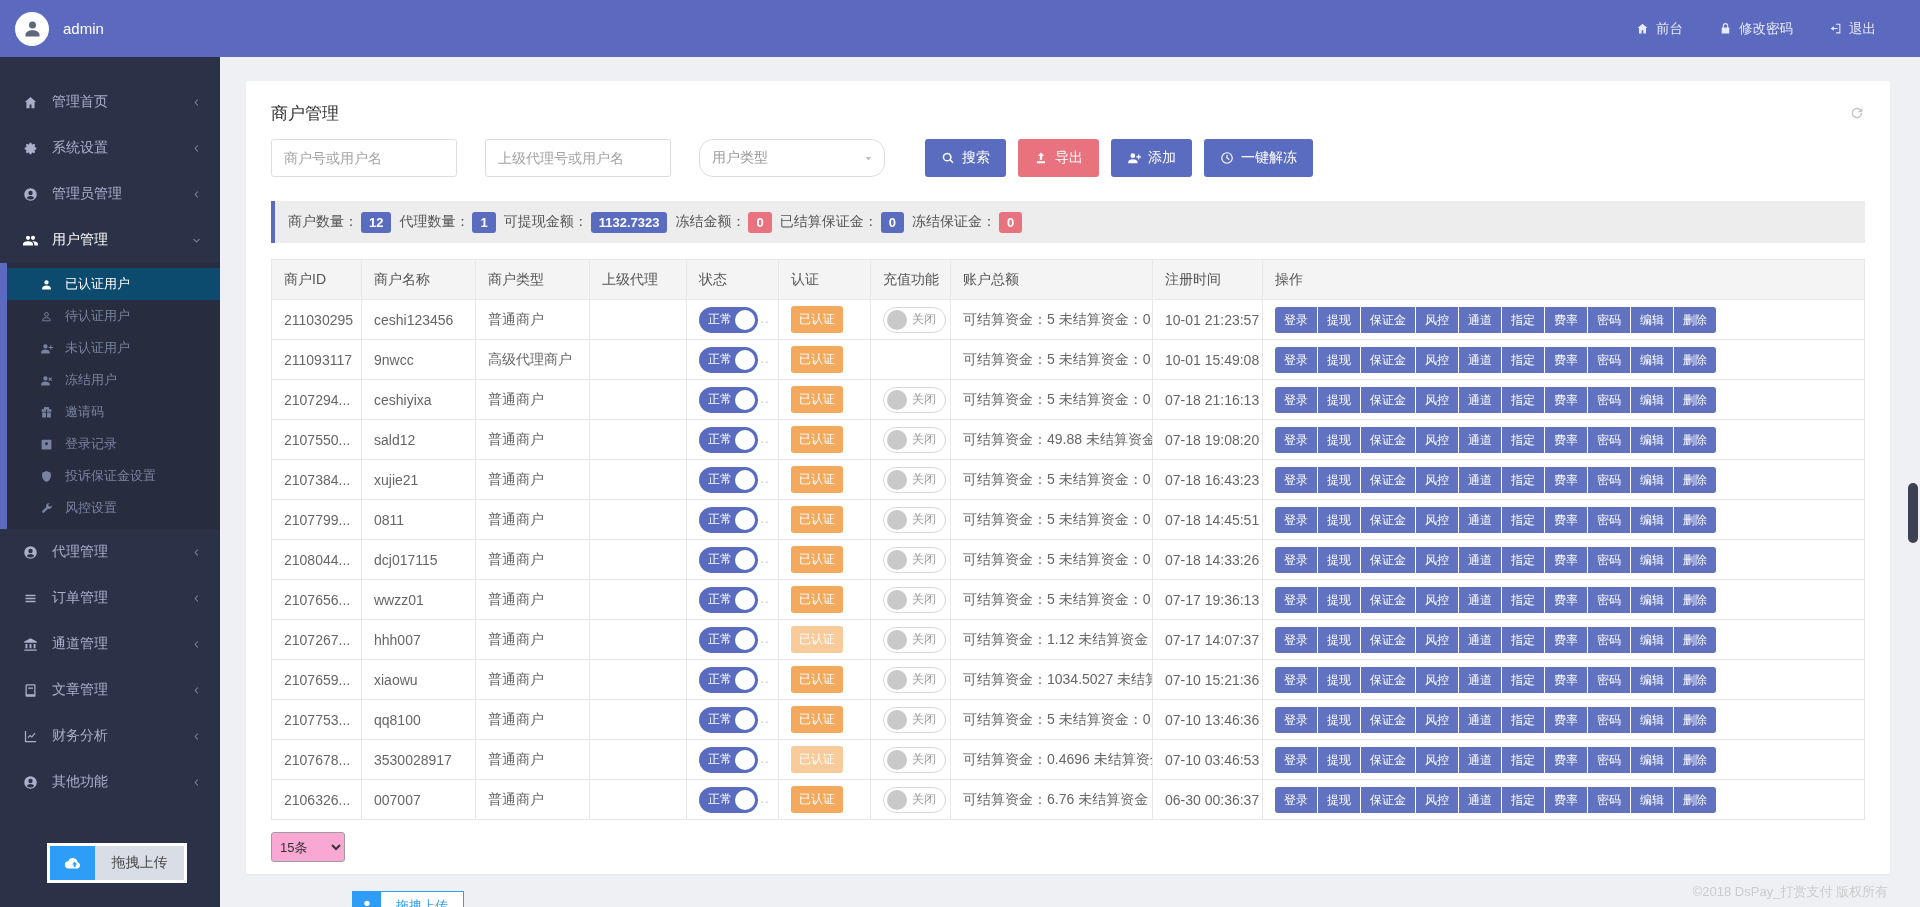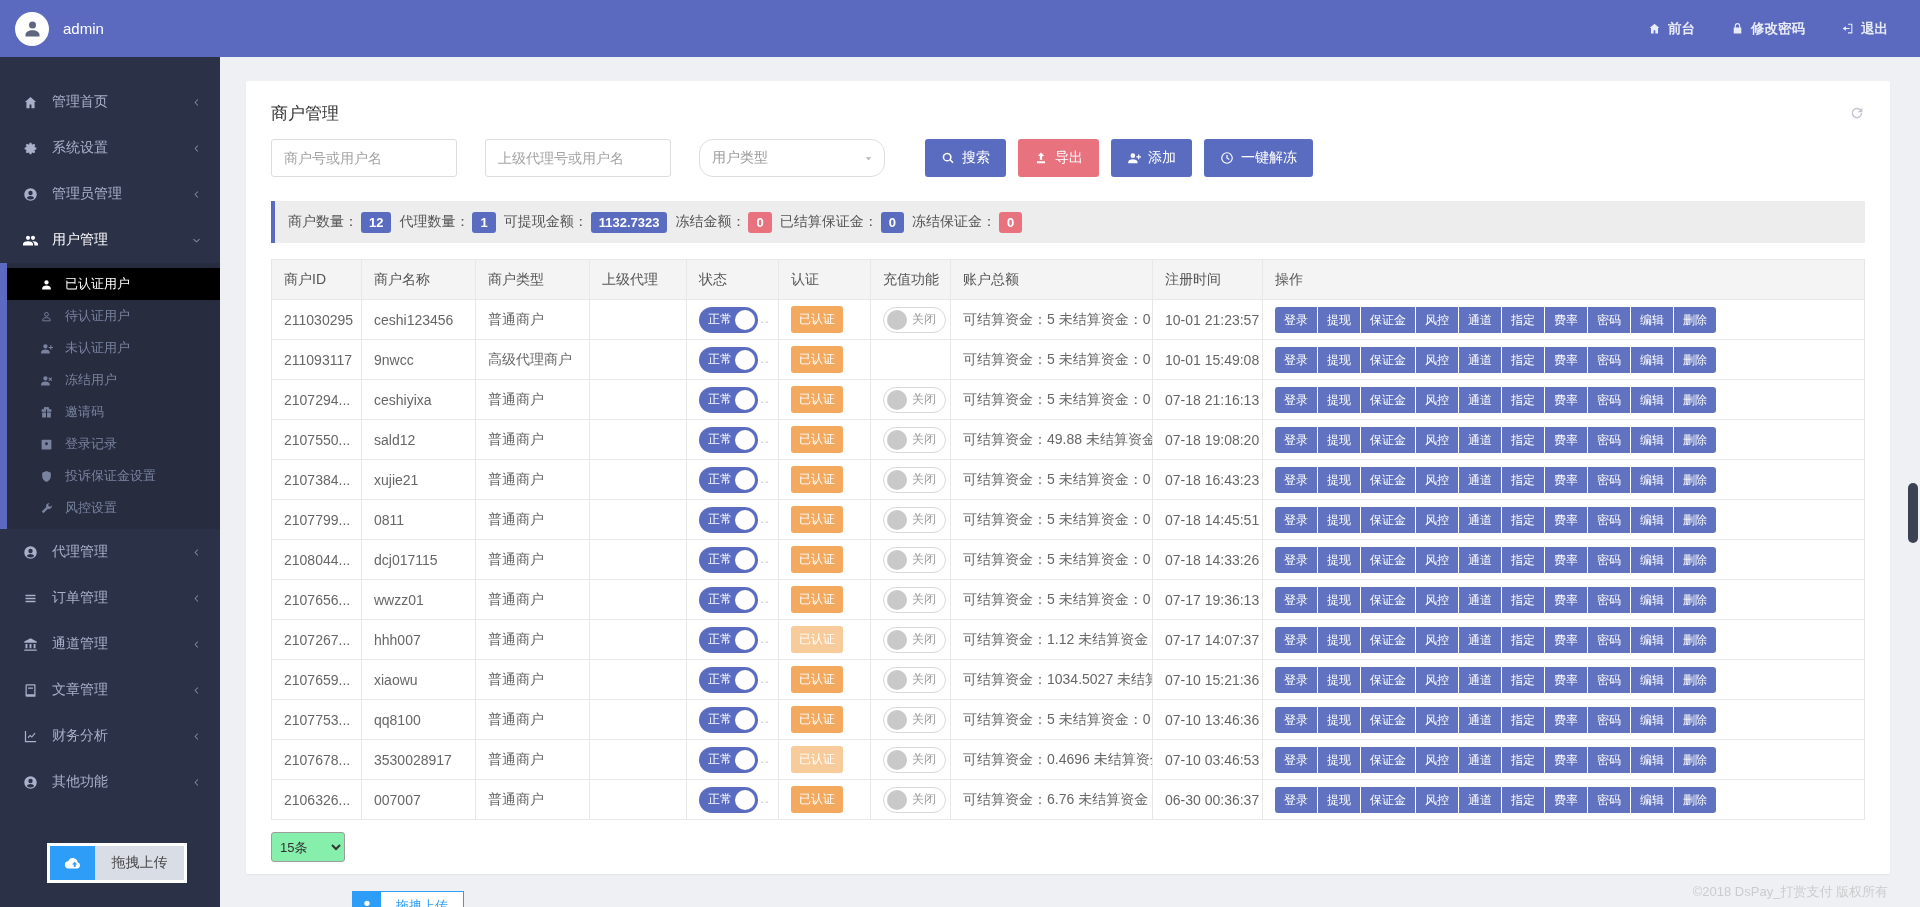--- a/index.html
+++ b/index.html
@@ -4,36 +4,36 @@
 <style>
   * { box-sizing: border-box; }
   html,body { margin:0; width:1920px; height:907px; overflow:hidden;
     font-family:"Liberation Sans","DejaVu Sans",sans-serif; background:#eef0f4; position:relative; }
 
   
   .topbar { height:57px; background:#5b69bf; display:flex; justify-content:space-between; align-items:center; color:#fff; }
   .brand { display:flex; align-items:center; gap:14px; padding-left:15px; width:230px; cursor:pointer; }
   .avatar { width:34px; height:34px; border-radius:50%; background:#fff; color:#5f6680; display:flex; align-items:center; justify-content:center; font-size:21px; }
   .brand-user { font-size:15px; color:#fff; }
-  .topbar-links { display:flex; gap:36px; padding-right:32px; font-size:13.5px; color:#e8ebf8;font-weight:bold; }
+  .topbar-links { display:flex; gap:36px; padding-right:44px; font-size:13.5px; color:#e8ebf8; }
   .tlink { display:flex; gap:7px; align-items:center; cursor:pointer; }
   .tlink .ic { font-size:13px; display:inline-flex; }
 
   
   .layout { display:flex; height:850px; }
   .sidebar { width:220px; background:#2b3147; padding-top:22px; flex-shrink:0; overflow:hidden; }
   .side-item { height:46px; display:flex; align-items:center; padding:0 18px 0 22px; color:#a9b0ca; font-size:14px; cursor:pointer; gap:13px; }
   .side-item .ic { font-size:15px; display:inline-flex; width:17px; justify-content:center; }
   .side-item .lbl { flex:1; }
   .side-item .chev { font-size:11px; color:#7d85a6; display:inline-flex; }
   .side-item.expanded { color:#fff; }
   .submenu { background:#272c3f; border-left:7px solid #5b69bf; padding:5px 0; }
   .sub-item { height:32px; display:flex; align-items:center; gap:11px; padding-left:32px; color:#79829f; font-size:13px; cursor:pointer; }
   .sub-item .ic { font-size:13px; display:inline-flex; width:15px; justify-content:center; }
-  .sub-item.active { background:#000000; color:#fff; }
+  .sub-item.active { background:#0c4a6e; color:#fff; }
 
   .main { flex:1; padding:24px 30px 0 26px; position:relative; }
   .card { background:#fff; border-radius:2px; padding:20px 25px 12px; box-shadow:0 1px 2px rgba(0,0,0,.05); }
   .card-head { display:flex; justify-content:space-between; align-items:center; height:24px; }
   .card-title { font-size:17px; color:#333; font-weight:400; margin:0; }
   .refresh { color:#c2c6cf; font-size:16px; cursor:pointer; display:inline-flex; }
 
   
   .filters { display:flex; align-items:center; margin-top:14px; }
   .f-input { width:186px; height:38px; border:1px solid #ddd; border-radius:3px; padding:0 12px; font-size:14px; color:#555; margin-right:28px; outline:none; font-family:inherit; background:#fff; }
@@ -60,21 +60,21 @@
   .knob { width:20px; height:20px; border-radius:50%; background:#fff; margin-left:3px; }
   .dots { color:#c8c8c8; margin-left:2px; font-size:14px; letter-spacing:1px; }
   .toggle-off { display:inline-flex; align-items:center; border:1px solid #d8d8d8; border-radius:13px; height:26px; padding:0 9px 0 3px; color:#9a9a9a; font-size:12px; background:#fff; cursor:pointer; vertical-align:middle; }
   .knob-off { width:20px; height:20px; border-radius:50%; background:#c9c9c9; margin-right:5px; }
   .cert { display:inline-block; background:#f3a95e; color:#fff; font-size:12px; border-radius:3px; padding:5px 8px; }
   .cert.pale { background:#f7cb9a; }
   .ops { display:inline-flex; border-radius:3px; overflow:hidden; }
   .op { background:#6172c0; color:#fff; font-size:12px; padding:0 9px; height:26px; line-height:26px; cursor:pointer; border-right:1px solid #fff; }
   .op:last-child { border-right:none; }
 
-  .page-size { margin-top:12px; height:30px; width:74px; border:1px solid #9d9d9d; border-radius:3px; font-size:13px; color:#333; padding:0 4px; font-family:inherit; background:#86efac; }
+  .page-size { margin-top:12px; height:30px; width:74px; border:1px solid #9d9d9d; border-radius:3px; font-size:13px; color:#333; padding:0 4px; font-family:inherit; background:#f9a8d4; }
   .footer { text-align:right; color:#ccc; font-size:13px; margin-top:9px; padding-right:2px; }
 
   
   .upload-left { position:absolute; left:47px; top:843px; display:flex; align-items:stretch; border:3px solid #fff; background:#d9dde6; z-index:30; width:140px; height:40px; cursor:pointer; }
   .ul-icon { width:45px; background:#2e9df7; color:#fff; display:flex; align-items:center; justify-content:center; font-size:20px; }
   .ul-label { flex:1; display:flex; align-items:center; justify-content:center; color:#4a4a4a; font-size:14px; }
   .upload-bottom { position:absolute; left:352px; top:891px; display:flex; align-items:center; border:1px solid #2e9df7; background:#fff; z-index:30; height:30px; width:112px; cursor:pointer; }
   .ub-icon { width:28px; height:28px; background:#2e9df7; color:#fff; display:flex; align-items:center; justify-content:center; font-size:16px; }
   .ub-label { flex:1; text-align:center; color:#2e9df7; font-size:13px; }
 

